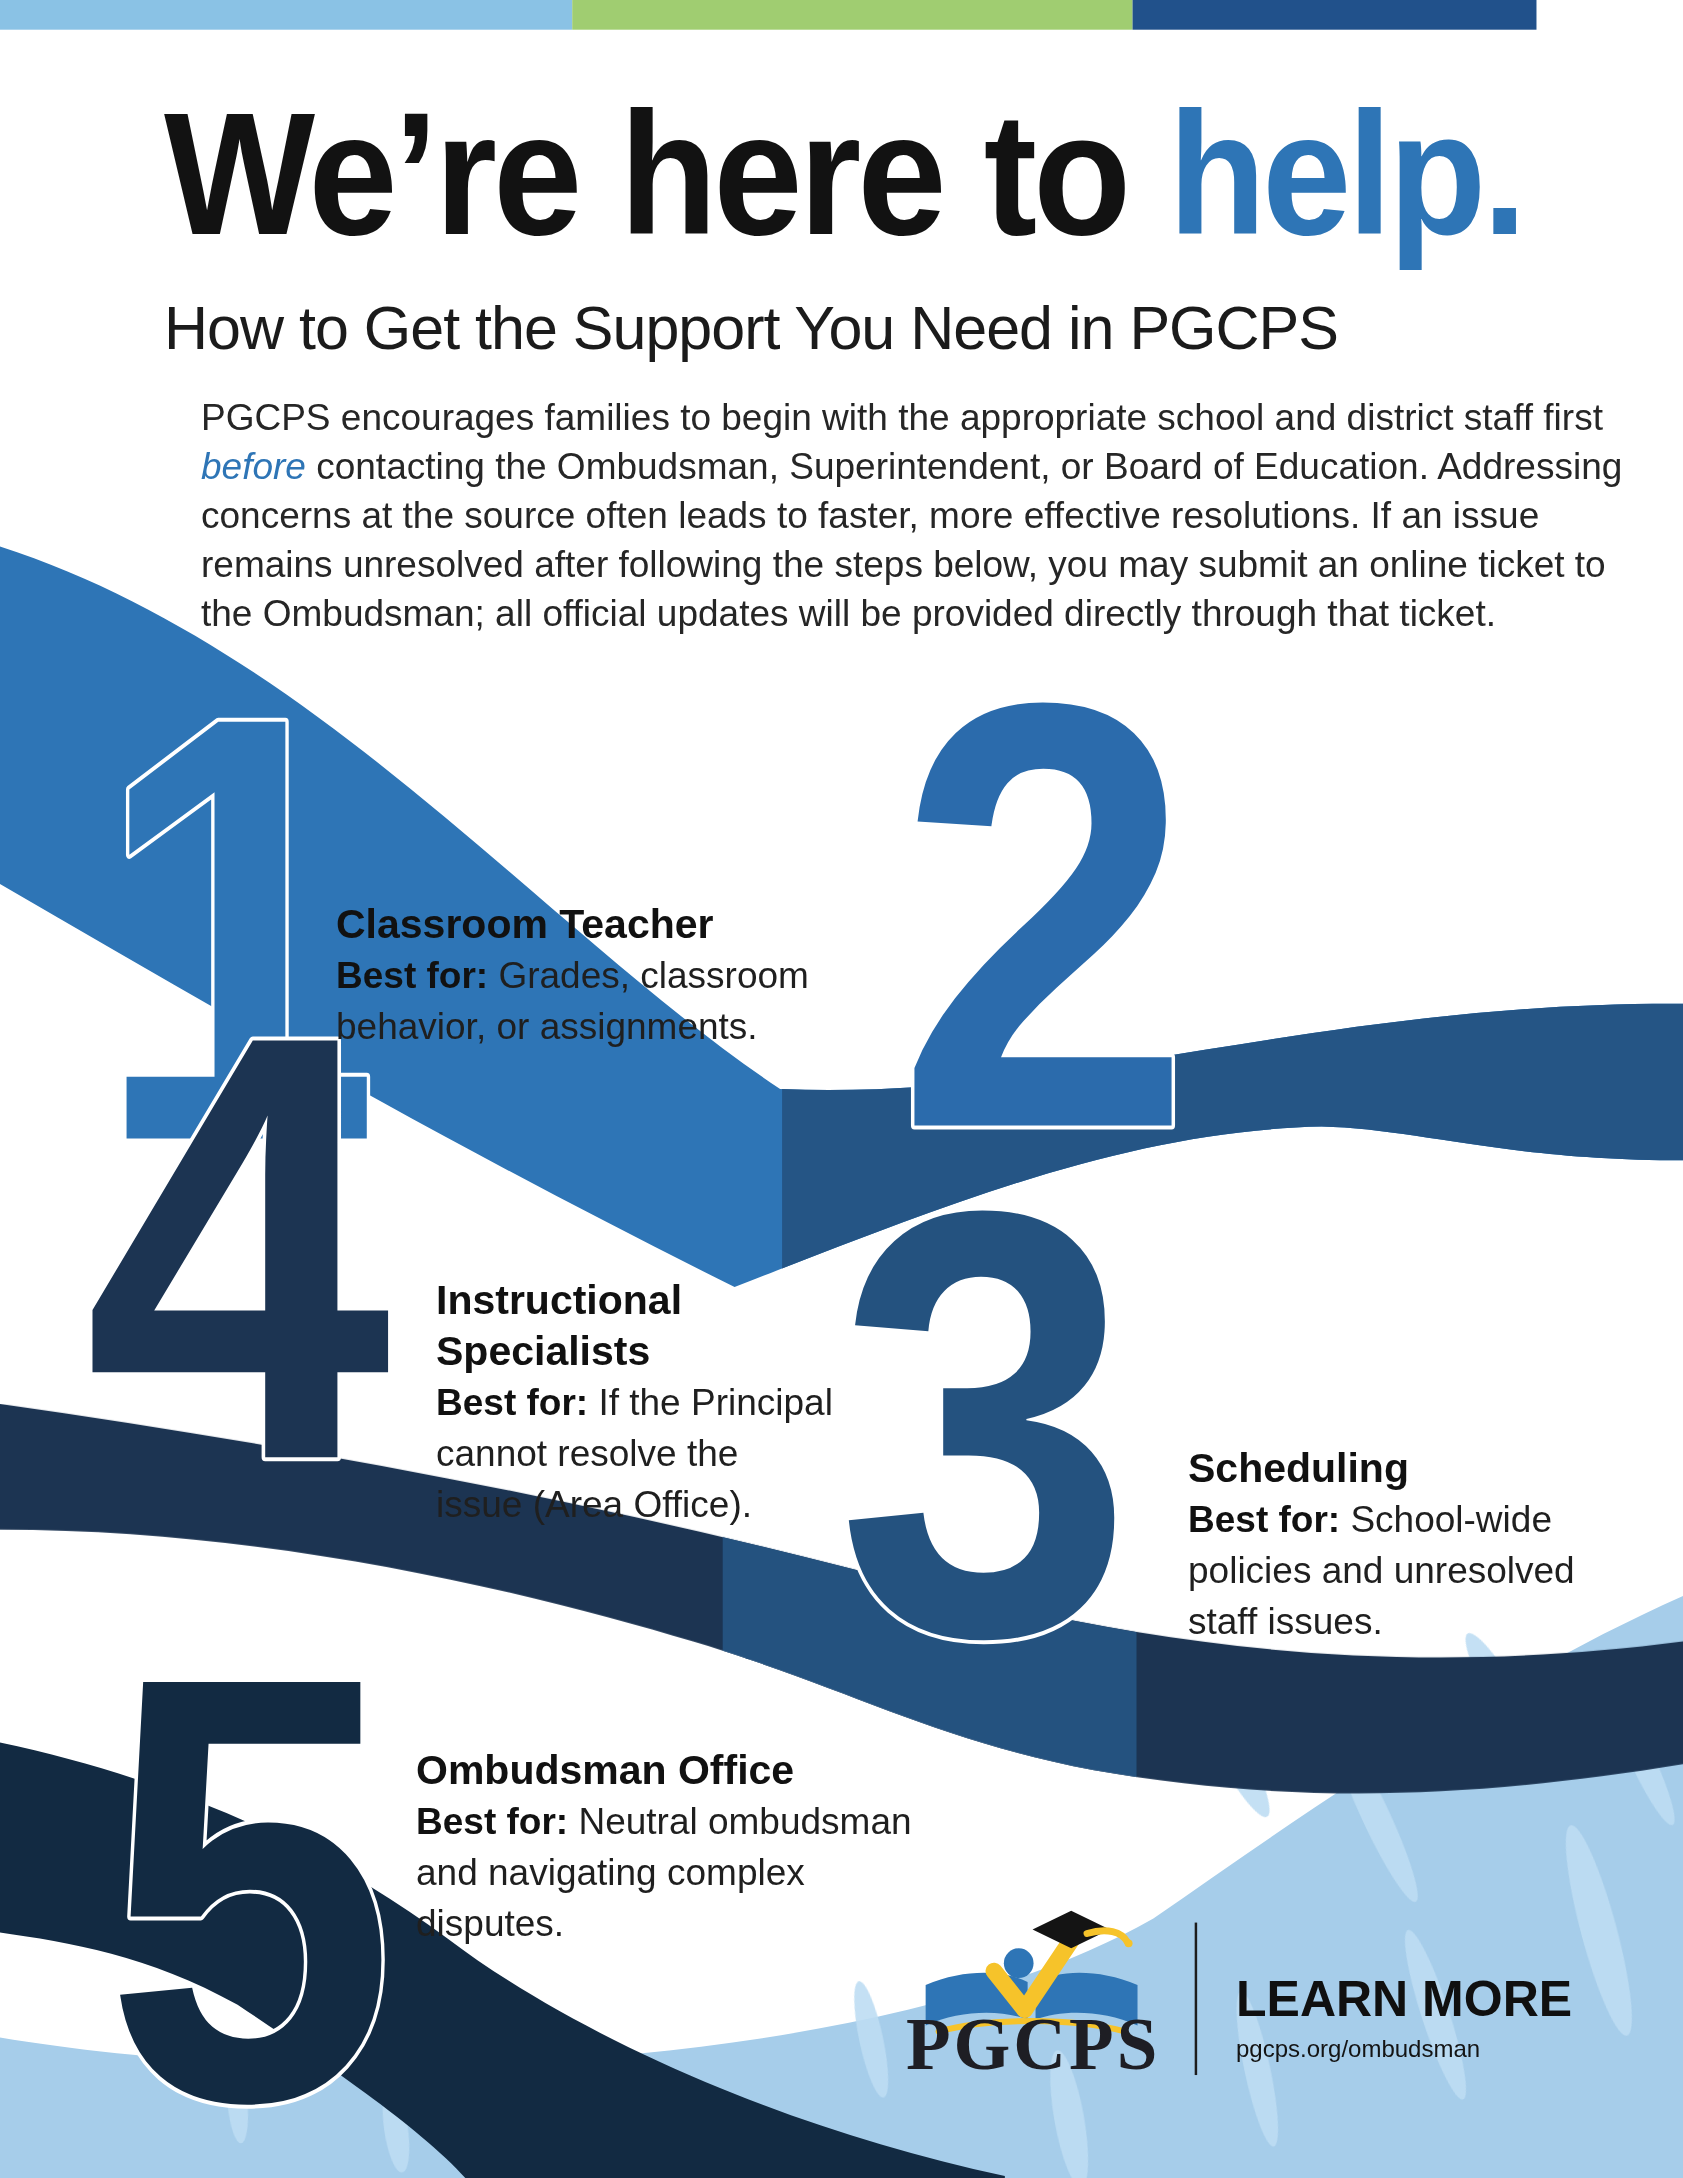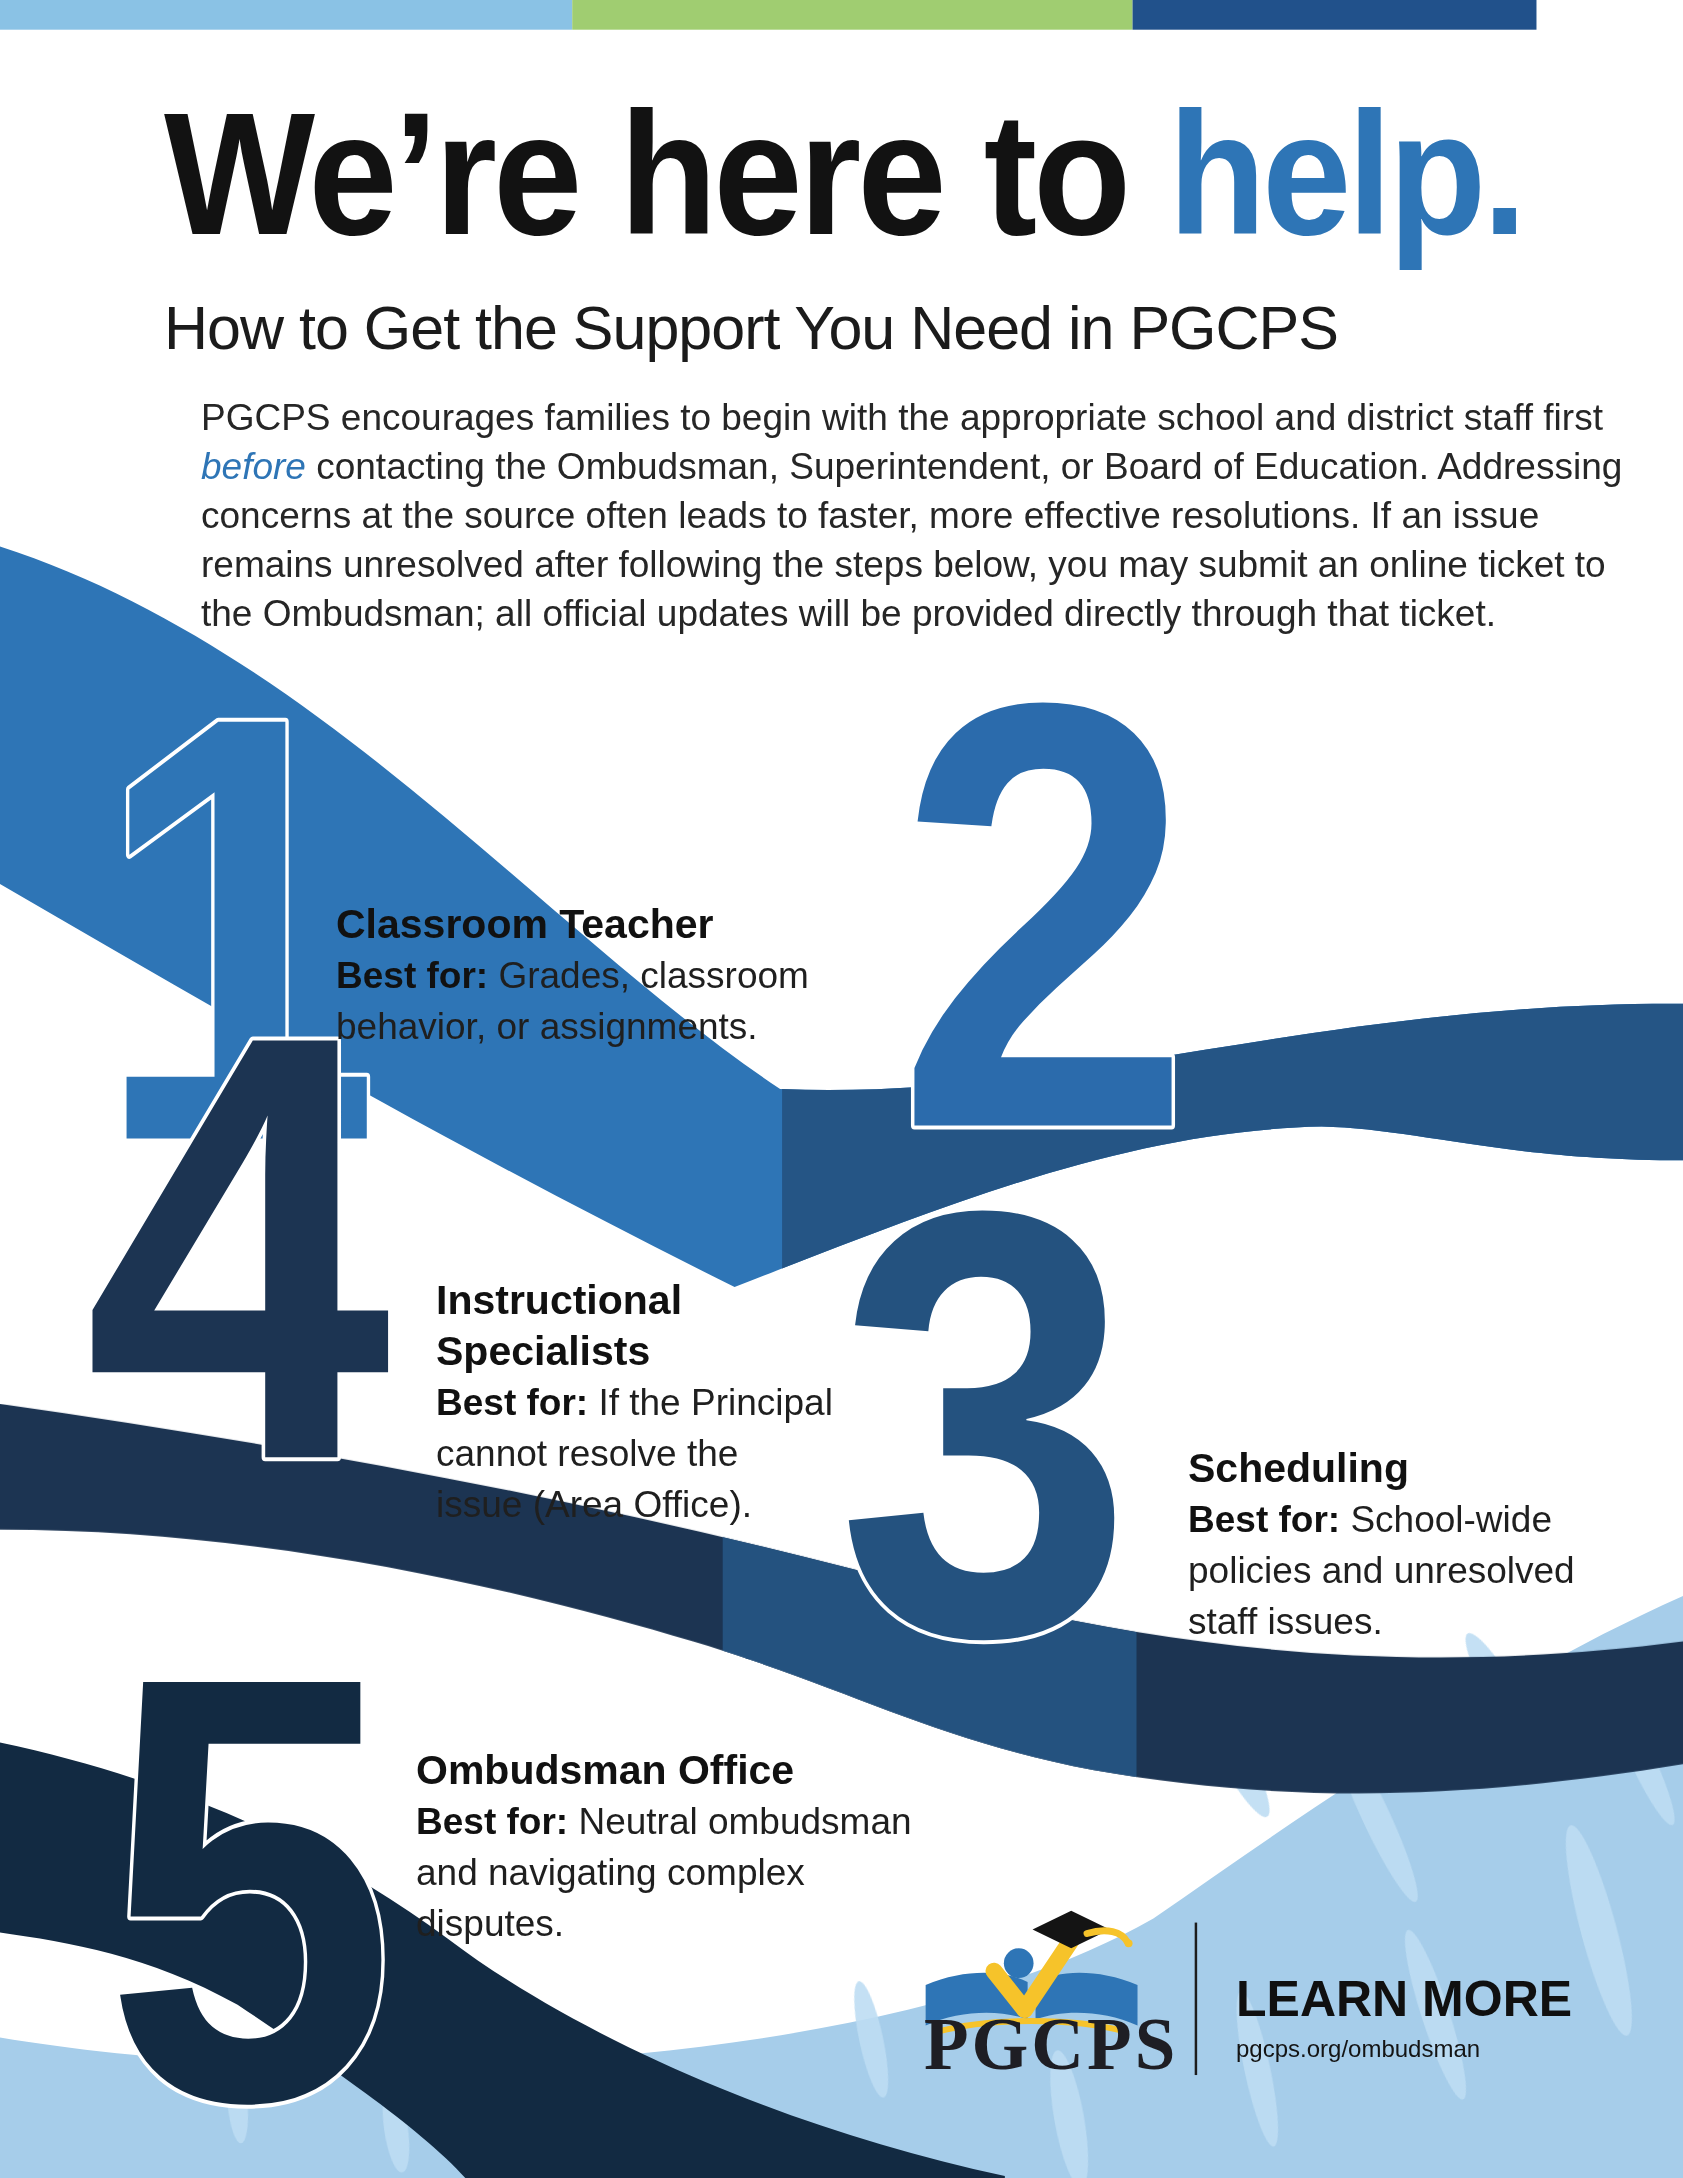--- a/index.html
+++ b/index.html
@@ -19,21 +19,21 @@
   
   .step-block{font-size:37px;line-height:51px;color:#1f1f1f;}
   .step-title{font-size:41px;line-height:51px;font-weight:bold;color:#111;}
   .bf{font-weight:bold;color:#111;}
   .step-body span{white-space:nowrap;}
   
   .num{font-family:"Liberation Sans","DejaVu Sans",sans-serif;font-weight:bold;font-size:612px;
        paint-order:stroke;stroke:#ffffff;stroke-width:8px;stroke-linejoin:round;}
   
   #logo-wordmark{left:906px;top:2008px;font-family:"Liberation Serif","DejaVu Serif",serif;
-      font-weight:bold;font-size:73px;letter-spacing:3px;color:#1e1e24;line-height:1;margin-left:18px;}
+      font-weight:bold;font-size:73px;letter-spacing:3px;color:#1e1e24;line-height:1;}
   #learn-more{left:1236px;top:1974px;font-size:50px;font-weight:bold;color:#101010;
       letter-spacing:0px;line-height:1;white-space:nowrap;}
   #learn-url{left:1236px;top:2037px;font-size:24px;color:#141414;line-height:1;white-space:nowrap;}
 </style>
 </head>
 <body>
 
 <div id="page">
 
   <svg id="art" viewBox="0 0 1700 2200">

